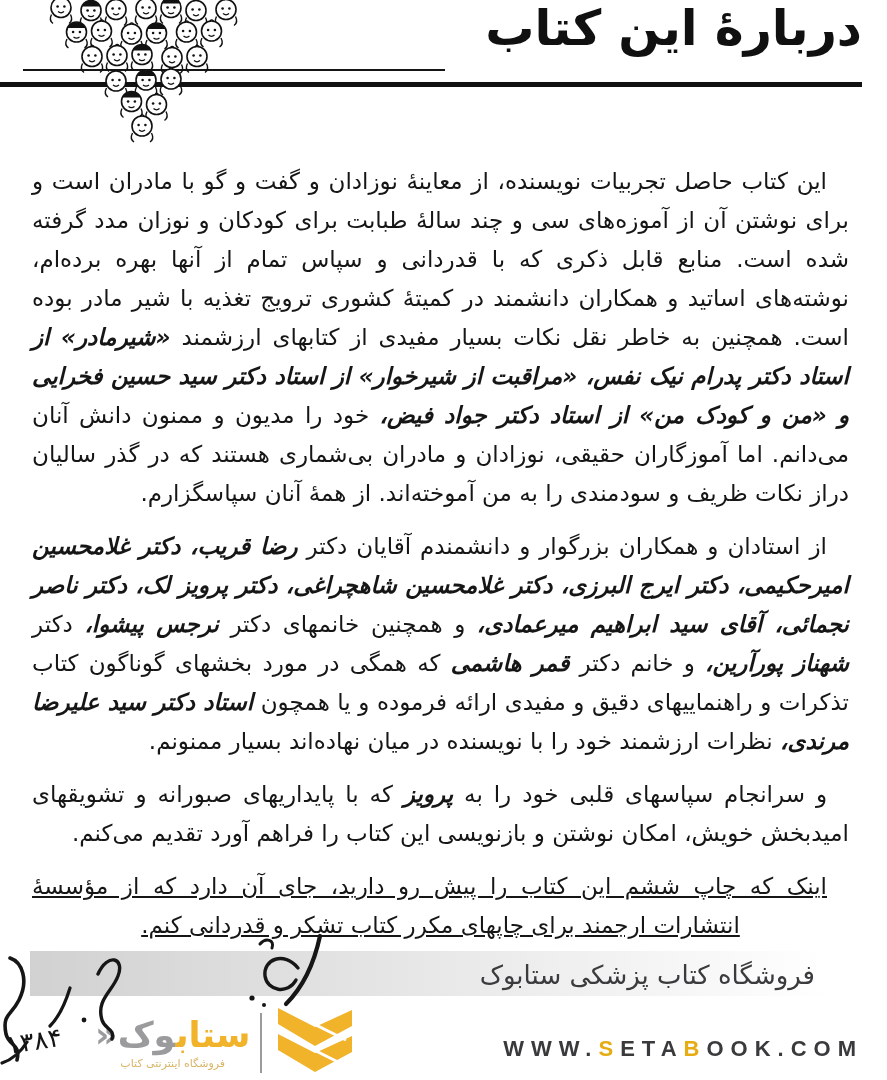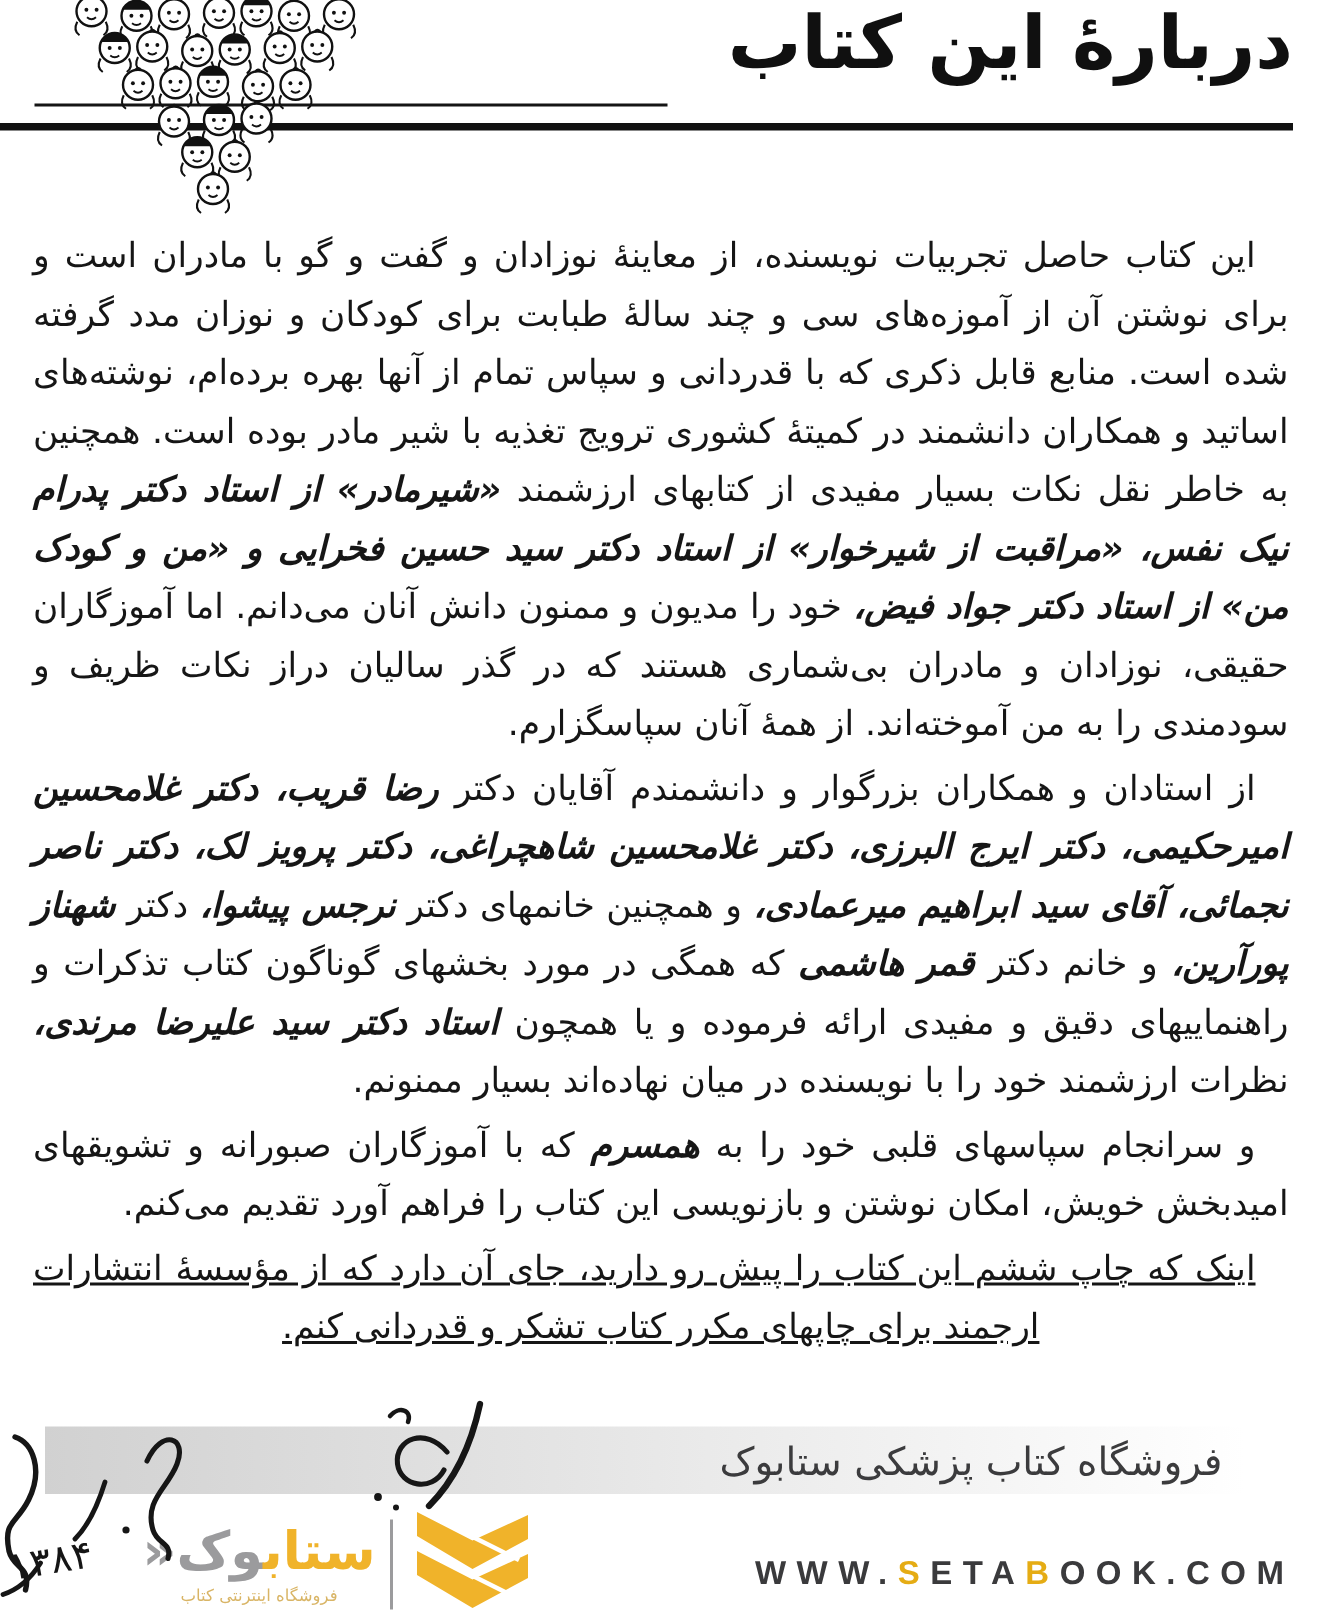--- a/index.html
+++ b/index.html
@@ -10,21 +10,21 @@
   
   .title{position:absolute;top:0px;right:25px;font-size:49px;font-weight:bold;
          letter-spacing:-1px;color:#101010;white-space:nowrap;}
   .thin-rule{position:absolute;top:69px;left:23px;width:422px;height:2px;background:#151515;}
   .thick-rule{position:absolute;top:82px;left:0px;width:862px;height:5px;background:#111;}
   .triangle-decor{position:absolute;left:38px;top:-4px;z-index:3;}
 
   
   .body-text{position:absolute;top:148px;right:24px;left:18px;height:806px;overflow:hidden;
              font-size:23px;line-height:39px;text-align:justify;direction:rtl;color:#161616;}
-  .body-text p{margin:4px;text-indent:22px;}
+  .body-text p{margin:14px;text-indent:22px;}
   .body-text .em{font-weight:bold;font-style:italic;}
   .center-last{text-align-last:center;text-decoration:underline;}
 
   
   .scan-band{position:absolute;left:30px;top:951px;width:800px;height:45px;
              background:linear-gradient(90deg,#c9c9c9 0%,#dedede 40%,#f1f1f1 75%,#ffffff 100%);
              opacity:.85;}
 
   .signature{position:absolute;left:0;top:922px;width:360px;height:152px;z-index:4;}
   .year{position:absolute;left:6px;top:1026px;font-size:26px;color:#151515;
@@ -100,21 +100,21 @@
         <use href="#baby" x="133" y="83"></use>
         <use href="#baby2" x="93.5" y="105.5"></use>
         <use href="#baby" x="118.5" y="108.5"></use>
         <use href="#baby" x="104" y="130"></use>
       </g>
   </svg>
 
   <div class="body-text">
       <p><span>این کتاب حاصل تجربیات نویسنده، از معاینهٔ نوزادان و گفت و گو با مادران است و برای نوشتن آن از آموزه‌های سی و چند سالهٔ طبابت برای کودکان و نوزان مدد گرفته شده است. منابع قابل ذکری که با قدردانی و سپاس تمام از آنها بهره برده‌ام، نوشته‌های اساتید و همکاران دانشمند در کمیتهٔ کشوری ترویج تغذیه با شیر مادر بوده است. همچنین به خاطر نقل نکات بسیار مفیدی از کتابهای ارزشمند </span><span class="em">«شیرمادر» از استاد دکتر پدرام نیک نفس، «مراقبت از شیرخوار» از استاد دکتر سید حسین فخرایی و «من و کودک من» از استاد دکتر جواد فیض،</span><span> خود را مدیون و ممنون دانش آنان می‌دانم. اما آموزگاران حقیقی، نوزادان و مادران بی‌شماری هستند که در گذر سالیان دراز نکات ظریف و سودمندی را به من آموخته‌اند. از همهٔ آنان سپاسگزارم.</span></p>
       <p><span>از استادان و همکاران بزرگوار و دانشمندم آقایان دکتر </span><span class="em">رضا قریب، دکتر غلامحسین امیرحکیمی، دکتر ایرج البرزی، دکتر غلامحسین شاهچراغی، دکتر پرویز لک، دکتر ناصر نجمائی، آقای سید ابراهیم میرعمادی،</span><span> و همچنین خانمهای دکتر </span><span class="em">نرجس پیشوا،</span><span> دکتر </span><span class="em">شهناز پورآرین،</span><span> و خانم دکتر </span><span class="em">قمر هاشمی</span><span> که همگی در مورد بخشهای گوناگون کتاب تذکرات و راهنماییهای دقیق و مفیدی ارائه فرموده و یا همچون </span><span class="em">استاد دکتر سید علیرضا مرندی،</span><span> نظرات ارزشمند خود را با نویسنده در میان نهاده‌اند بسیار ممنونم.</span></p>
-      <p><span>و سرانجام سپاسهای قلبی خود را به </span><span class="em">همسرم</span><span> که با آموزگاران صبورانه و تشویقهای امیدبخش خویش، امکان نوشتن و بازنویسی این کتاب را فراهم آورد تقدیم می‌کنم.</span></p>
+      <p><span>و سرانجام سپاسهای قلبی خود را به </span><span class="em">پرویز</span><span> که با پایداریهای صبورانه و تشویقهای امیدبخش خویش، امکان نوشتن و بازنویسی این کتاب را فراهم آورد تقدیم می‌کنم.</span></p>
       <p class="center-last"><span>اینک که چاپ ششم این کتاب را پیش رو دارید، جای آن دارد که از مؤسسهٔ انتشارات ارجمند برای چاپهای مکرر کتاب تشکر و قدردانی کنم.</span></p>
     </div>
 
   <div class="scan-band"></div>
 
   <svg class="signature" viewBox="0 0 360 152">
     <g fill="none" stroke="#161616" stroke-linecap="round">
       <path d="M320,14 C314,42 302,66 286,82" stroke-width="4.2"></path>
       <path d="M298,46 c-14,-17 -35,-9 -33,8 c2,15 23,19 31,4" stroke-width="3.4"></path>
       <path d="M260,22 c6,-7 15,-4 12,4" stroke-width="3"></path>

